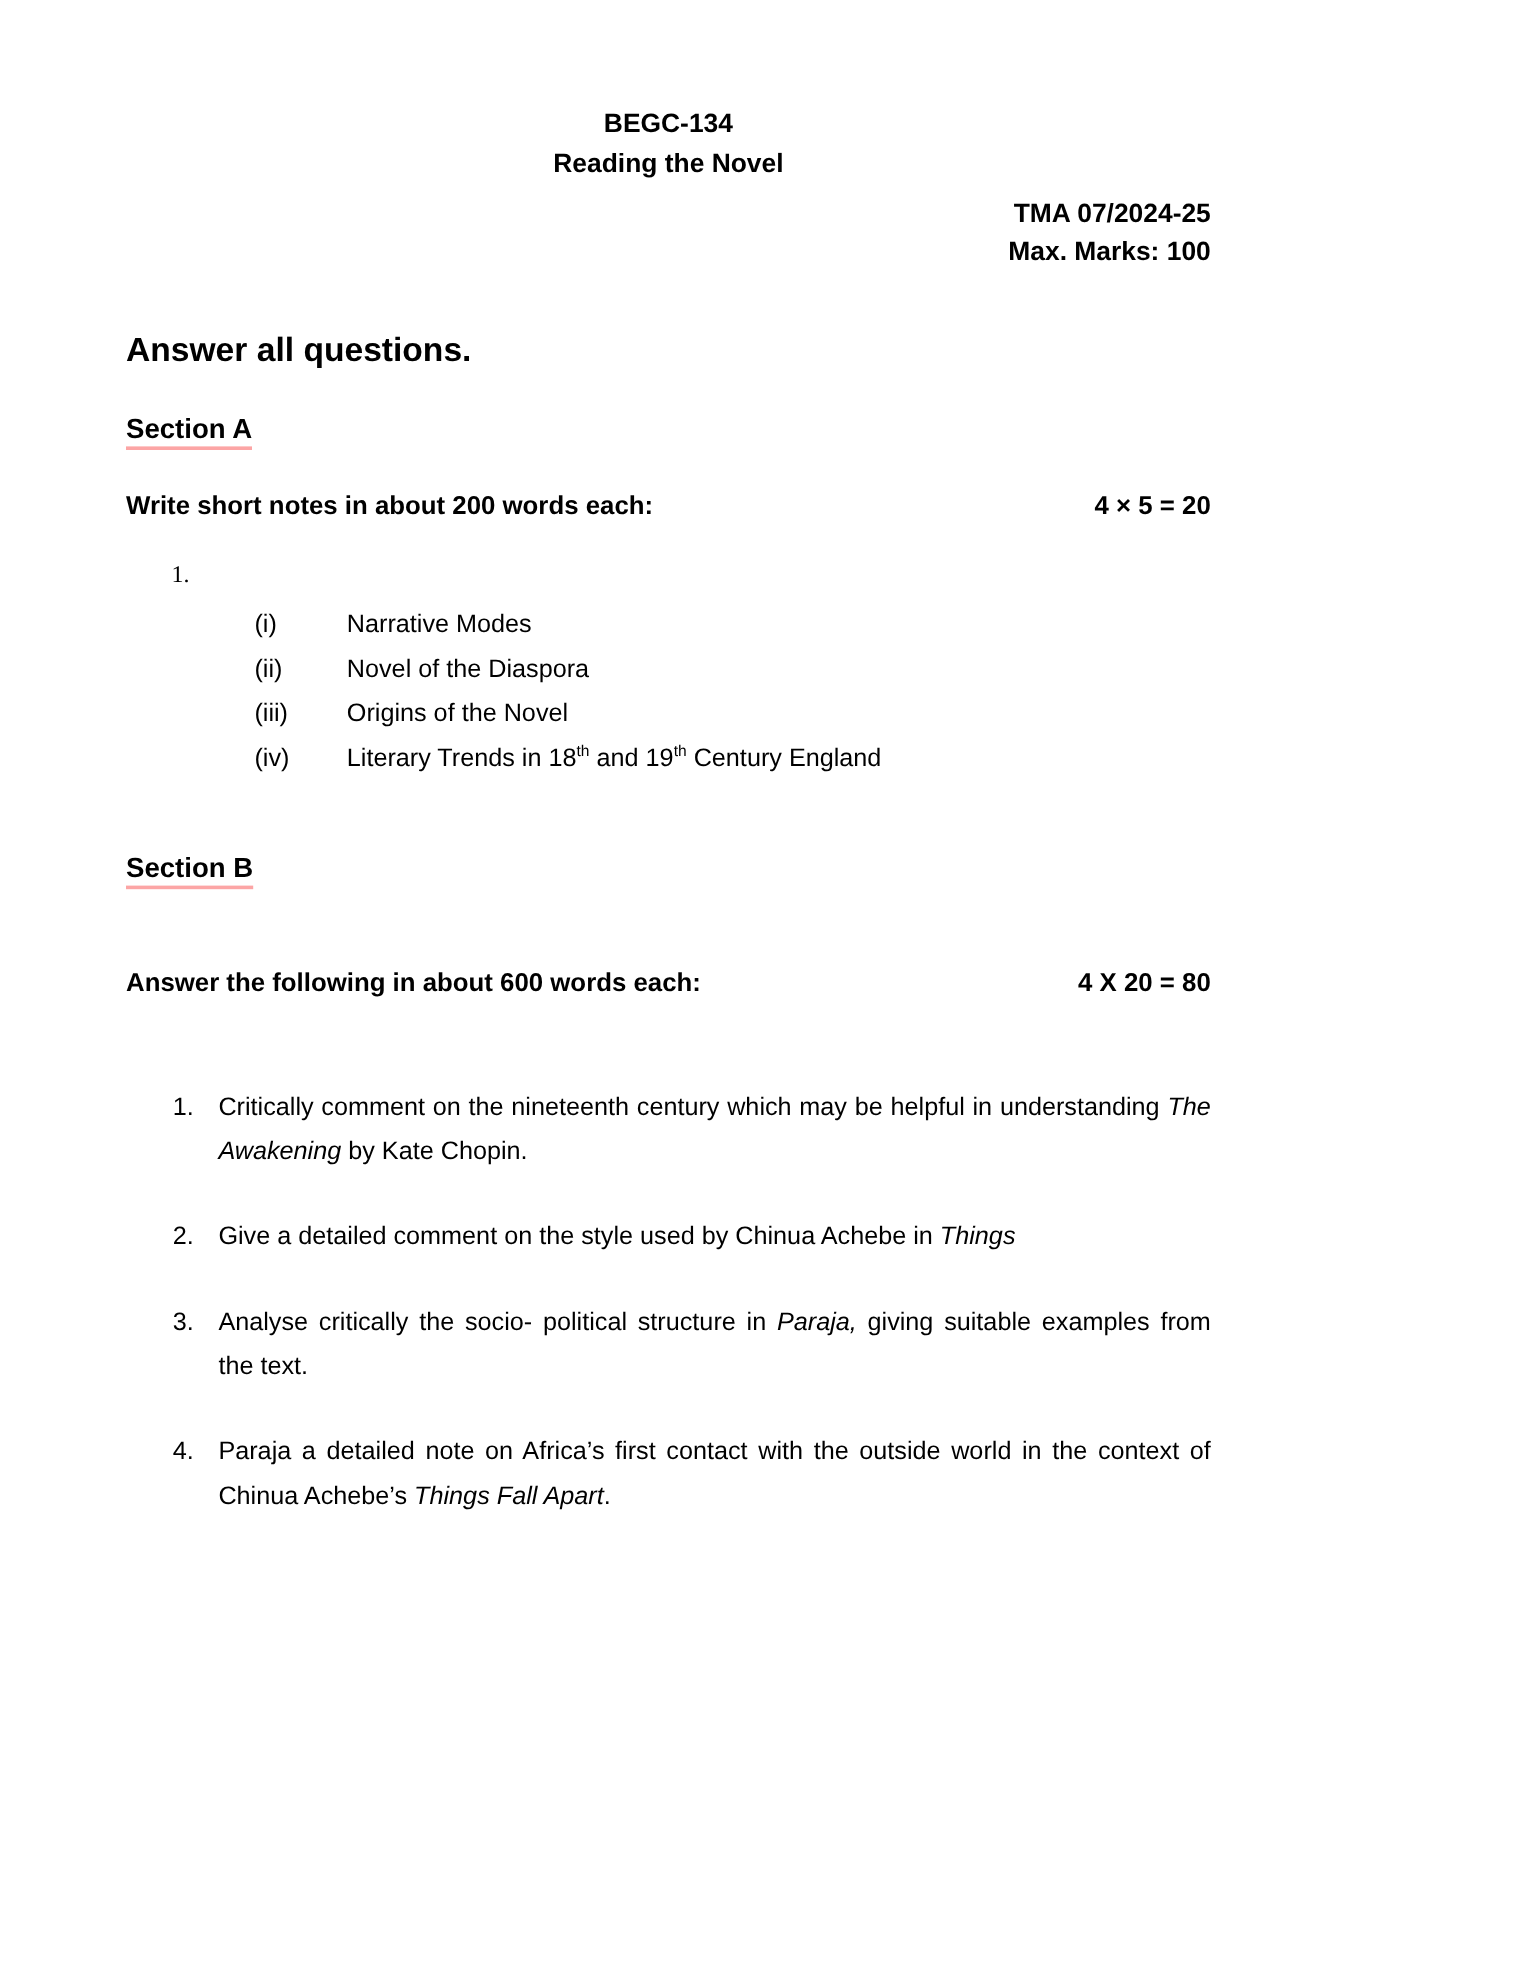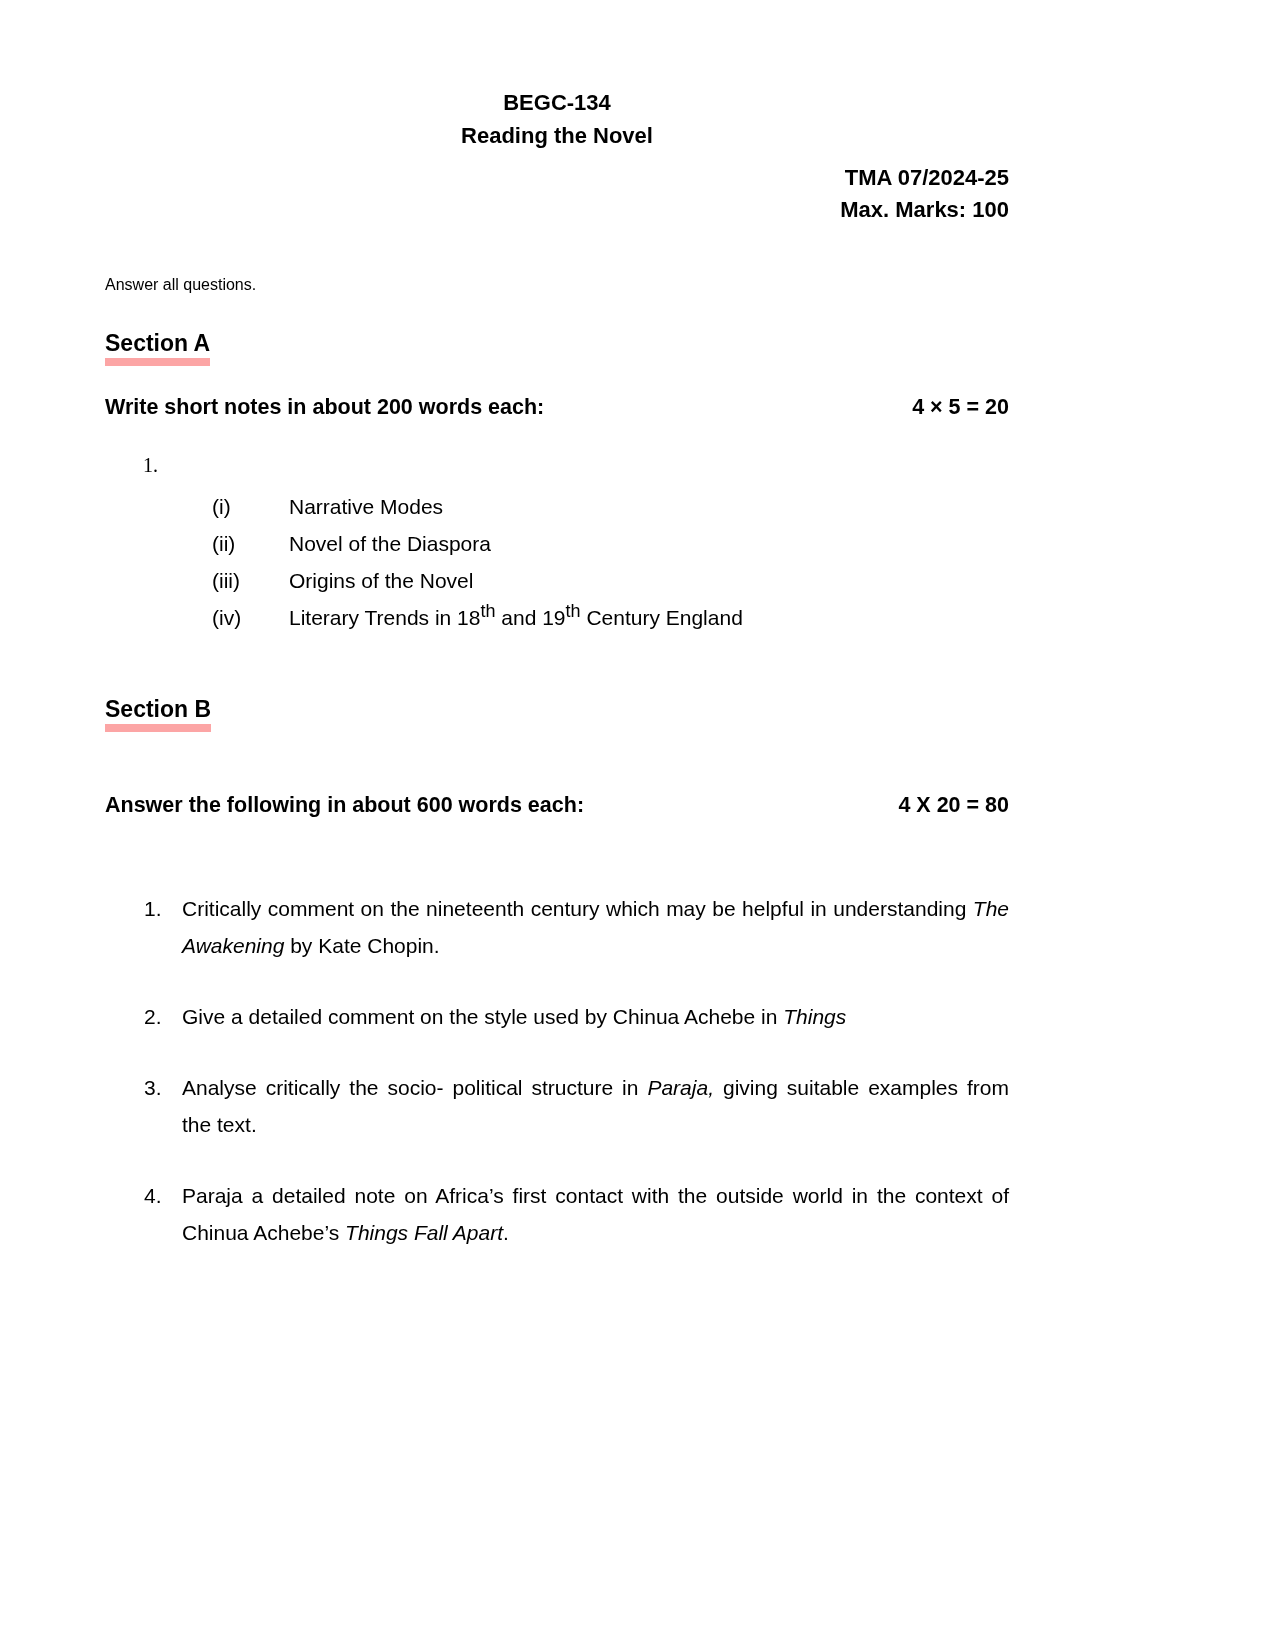--- a/index.html
+++ b/index.html
@@ -30,31 +30,31 @@
   .meta-block {
     text-align: right;
     font-weight: 700;
     font-size: 22px;
     line-height: 32px;
     margin-top: 10px;
   }
 
   .answer-all {
     margin: 50px 0 0 0;
-    font-weight: 400;
-    font-size: 16px;
+    font-weight: 700;
+    font-size: 28px;
   }
 
   .section-heading {
     margin: 36px 0 0 0;
     font-size: 23px;
     font-weight: 700;
   }
   .underlined {
-    border-bottom: 8px solid #fca5a5;
+    border-bottom: 3px solid #fca5a5;
     padding-bottom: 2px;
   }
 
   .marks-row {
     margin-top: 38px;
     display: flex;
     justify-content: space-between;
     align-items: center;
     font-weight: 700;
     font-size: 21.5px;
@@ -72,21 +72,21 @@
   .roman-item {
     display: flex;
     margin-left: 107px;
     line-height: 37px;
   }
   .rn {
     flex: 0 0 77px;
   }
   .rt { flex: 1; }
   sup {
-    font-size: 18px;
+    font-size: 13px;
     line-height: 0;
     vertical-align: super;
   }
 
   .sec-b-heading { margin-top: 60px; }
   .sec-b-row { margin-top: 70px; }
 
   .questions {
     margin-top: 72px;
   }

